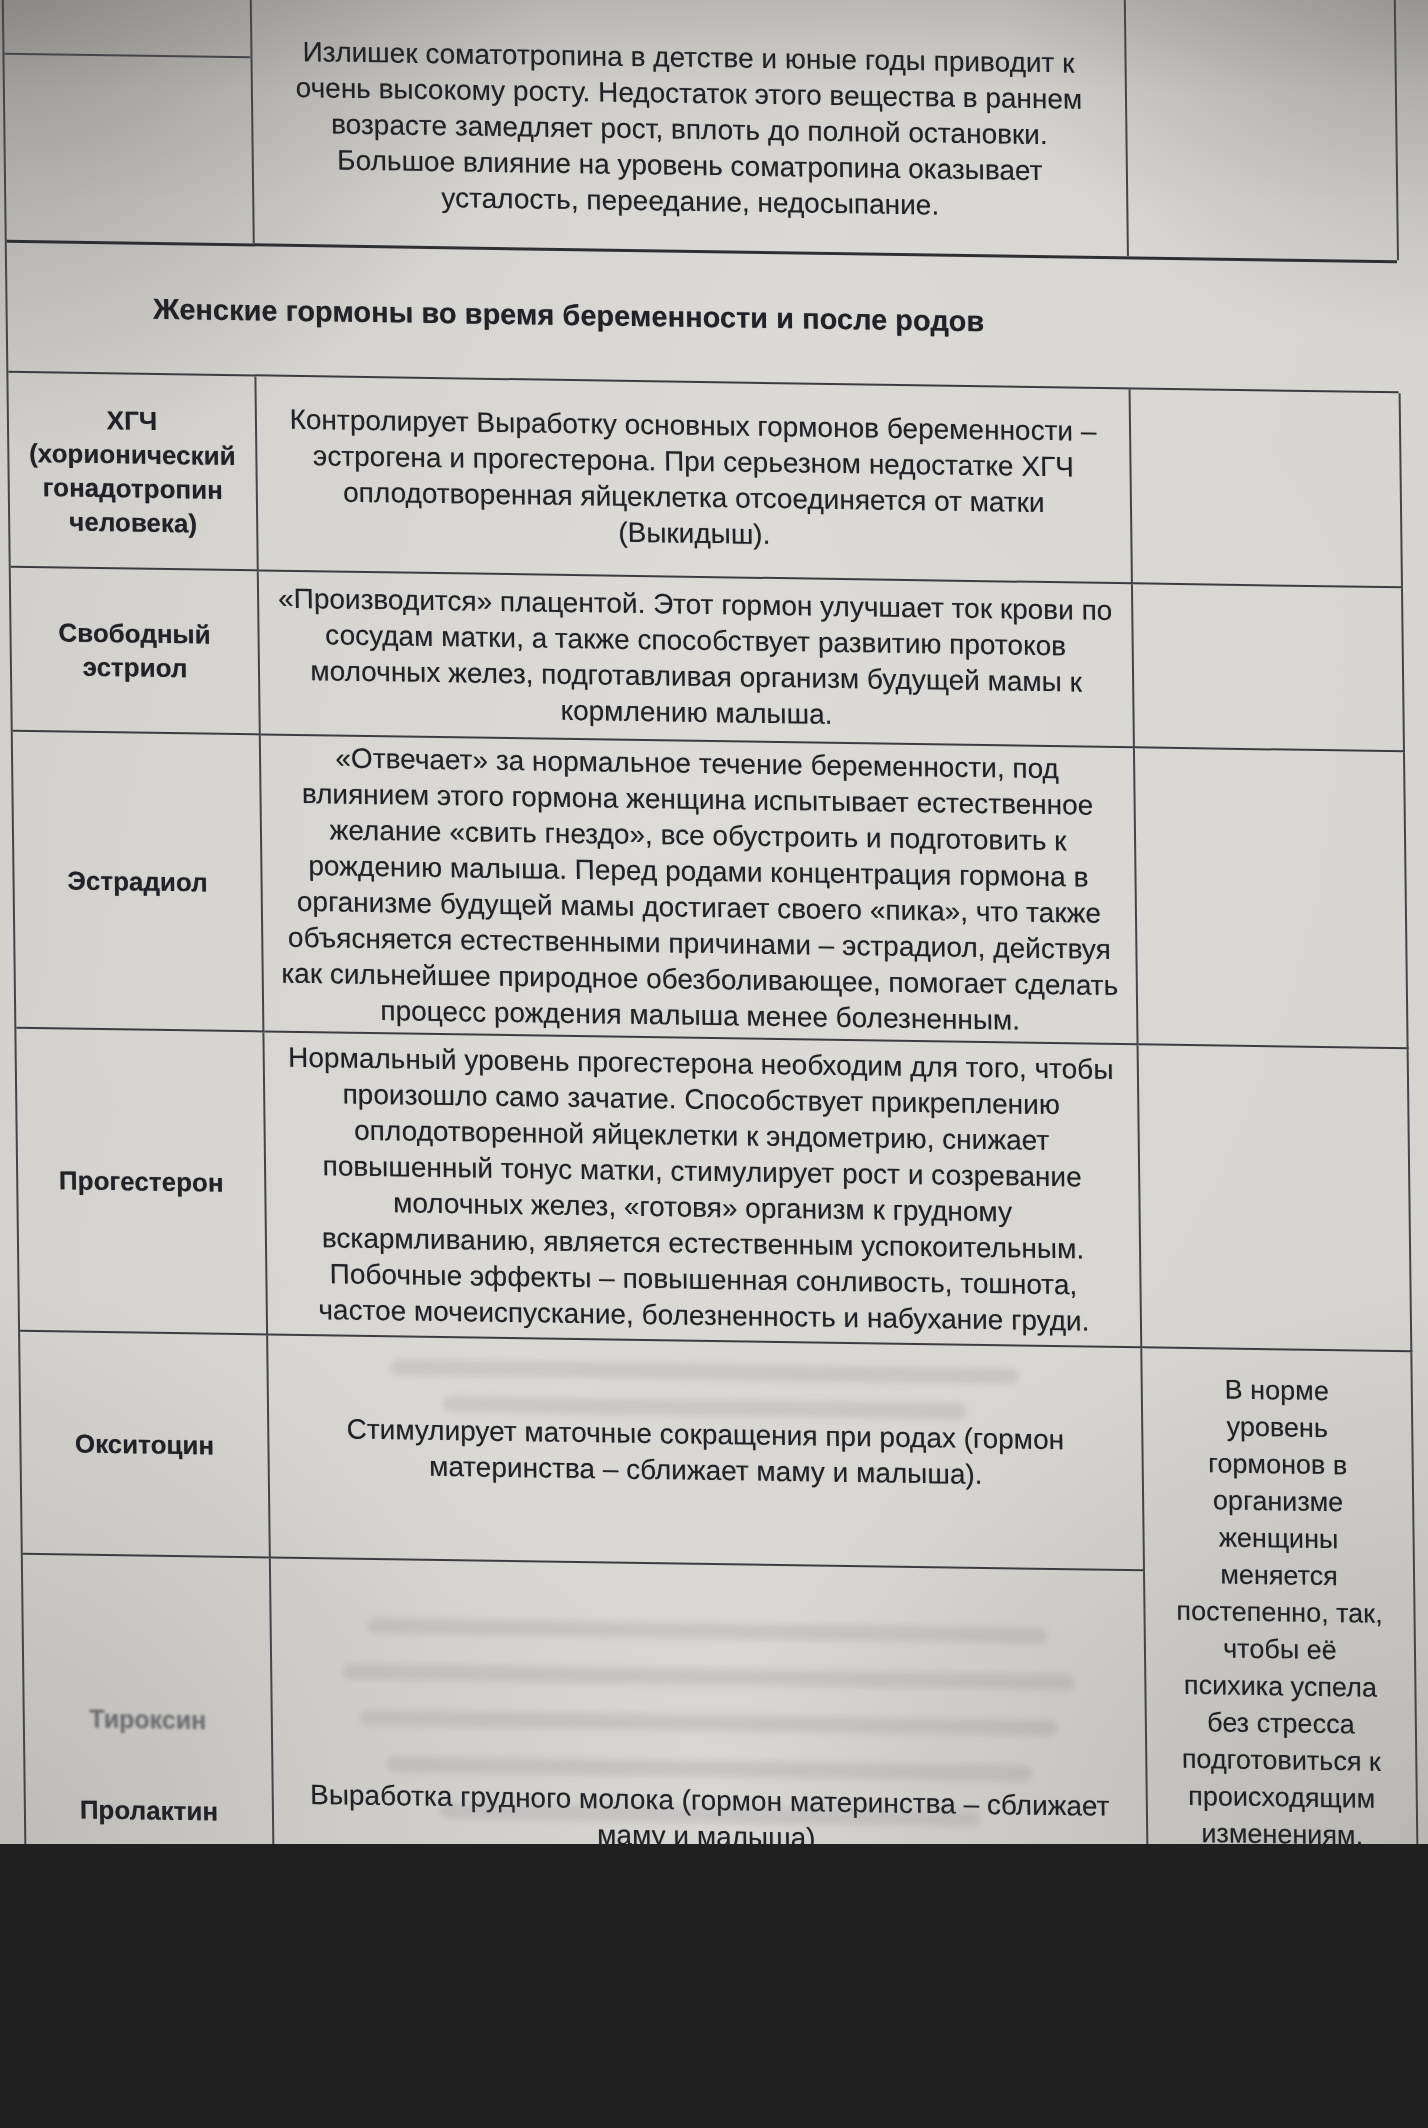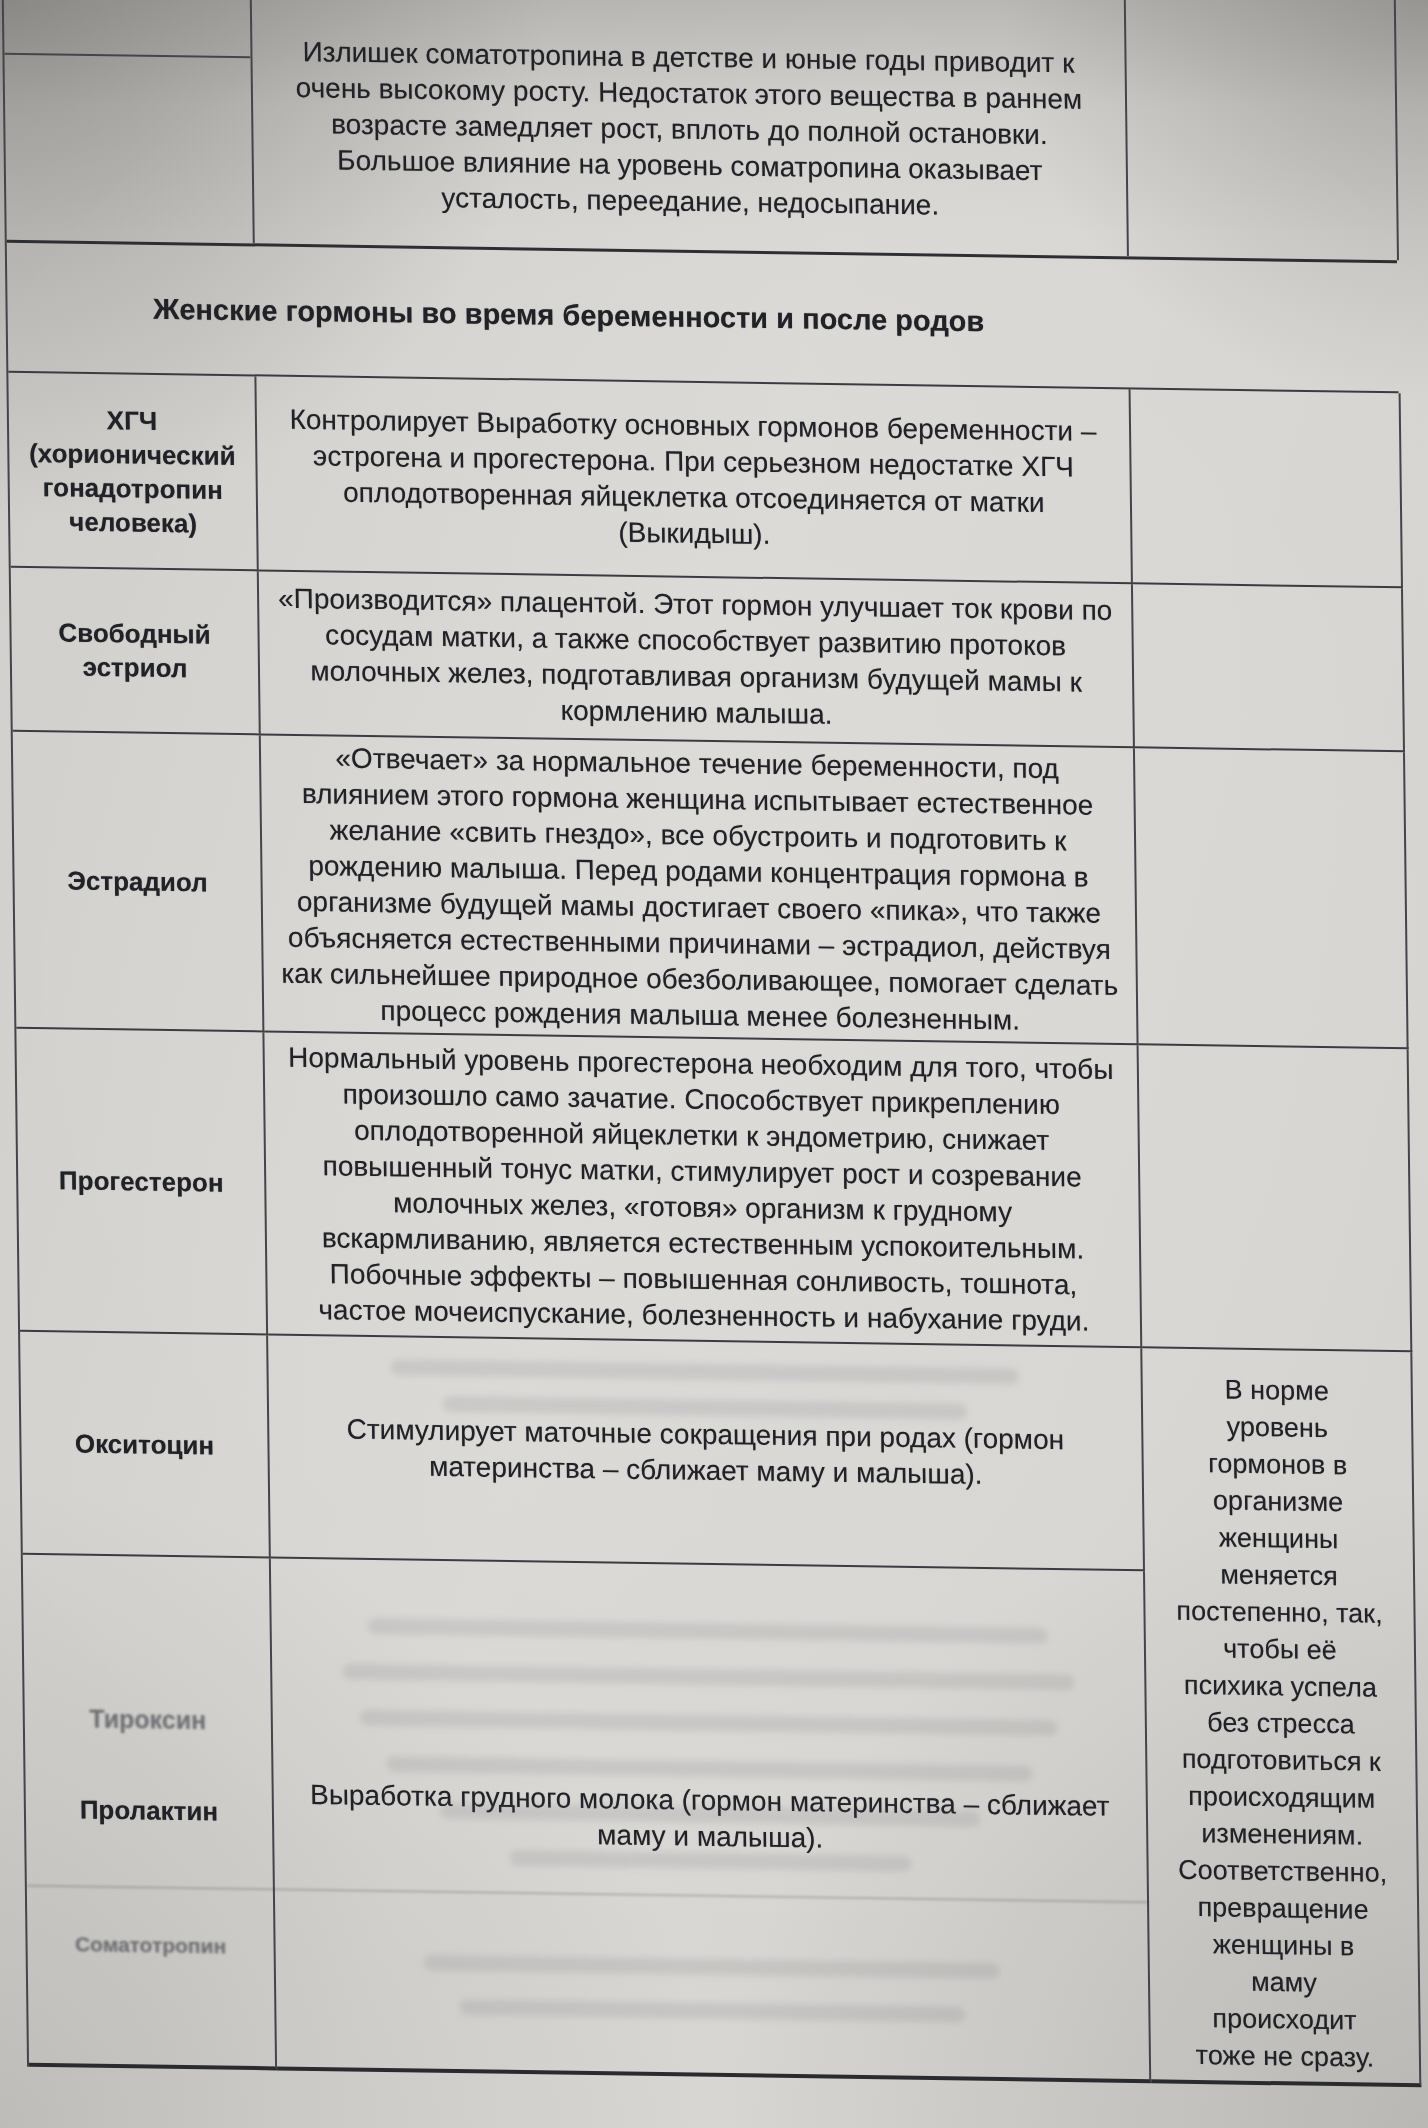--- a/index.html
+++ b/index.html
@@ -1,21 +1,21 @@
 <!DOCTYPE html>
 <html><head>
 <meta charset="utf-8">
 <style>
   html, body { margin: 0; padding: 0; background: #202020; }
   * { box-sizing: border-box; }
 
   .photo {
     position: relative;
     width: 1428px;
-    height: 2128px;
+    height: 1844px;
     overflow: hidden;
     font-family: "Liberation Sans", sans-serif;
     color: #212227;
     background:
       radial-gradient(120% 85% at 52% 45%, rgba(255,255,255,0.10), rgba(0,0,0,0) 60%),
       linear-gradient(180deg, rgba(55,53,50,0.20) 0%, rgba(55,53,50,0.05) 5%, rgba(55,53,50,0) 11%),
       radial-gradient(70% 45% at 0% 0%, rgba(48,46,44,0.30), transparent 55%),
       radial-gradient(60% 38% at 100% 0%, rgba(48,46,44,0.24), transparent 50%),
       radial-gradient(90% 55% at 0% 100%, rgba(48,46,44,0.14), transparent 55%),
       radial-gradient(90% 55% at 100% 100%, rgba(48,46,44,0.16), transparent 55%),

